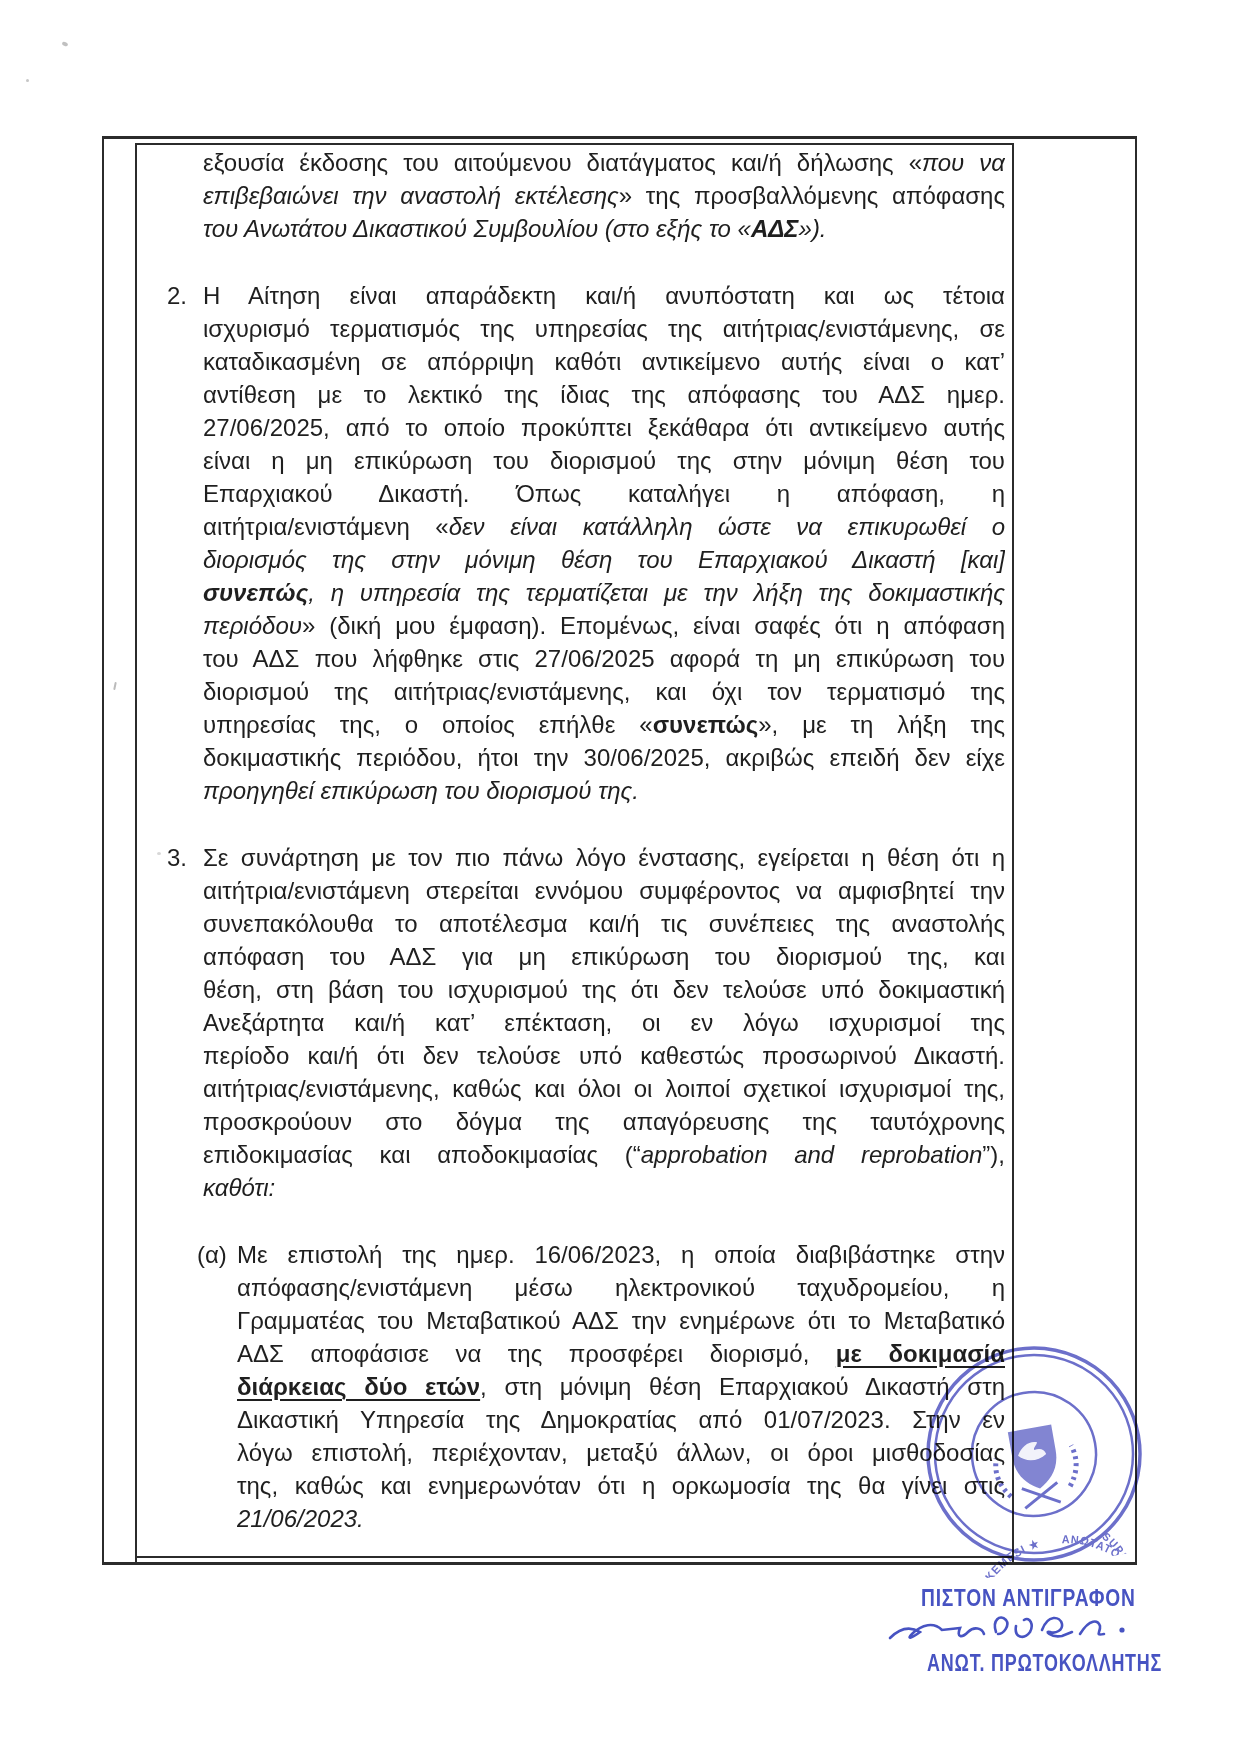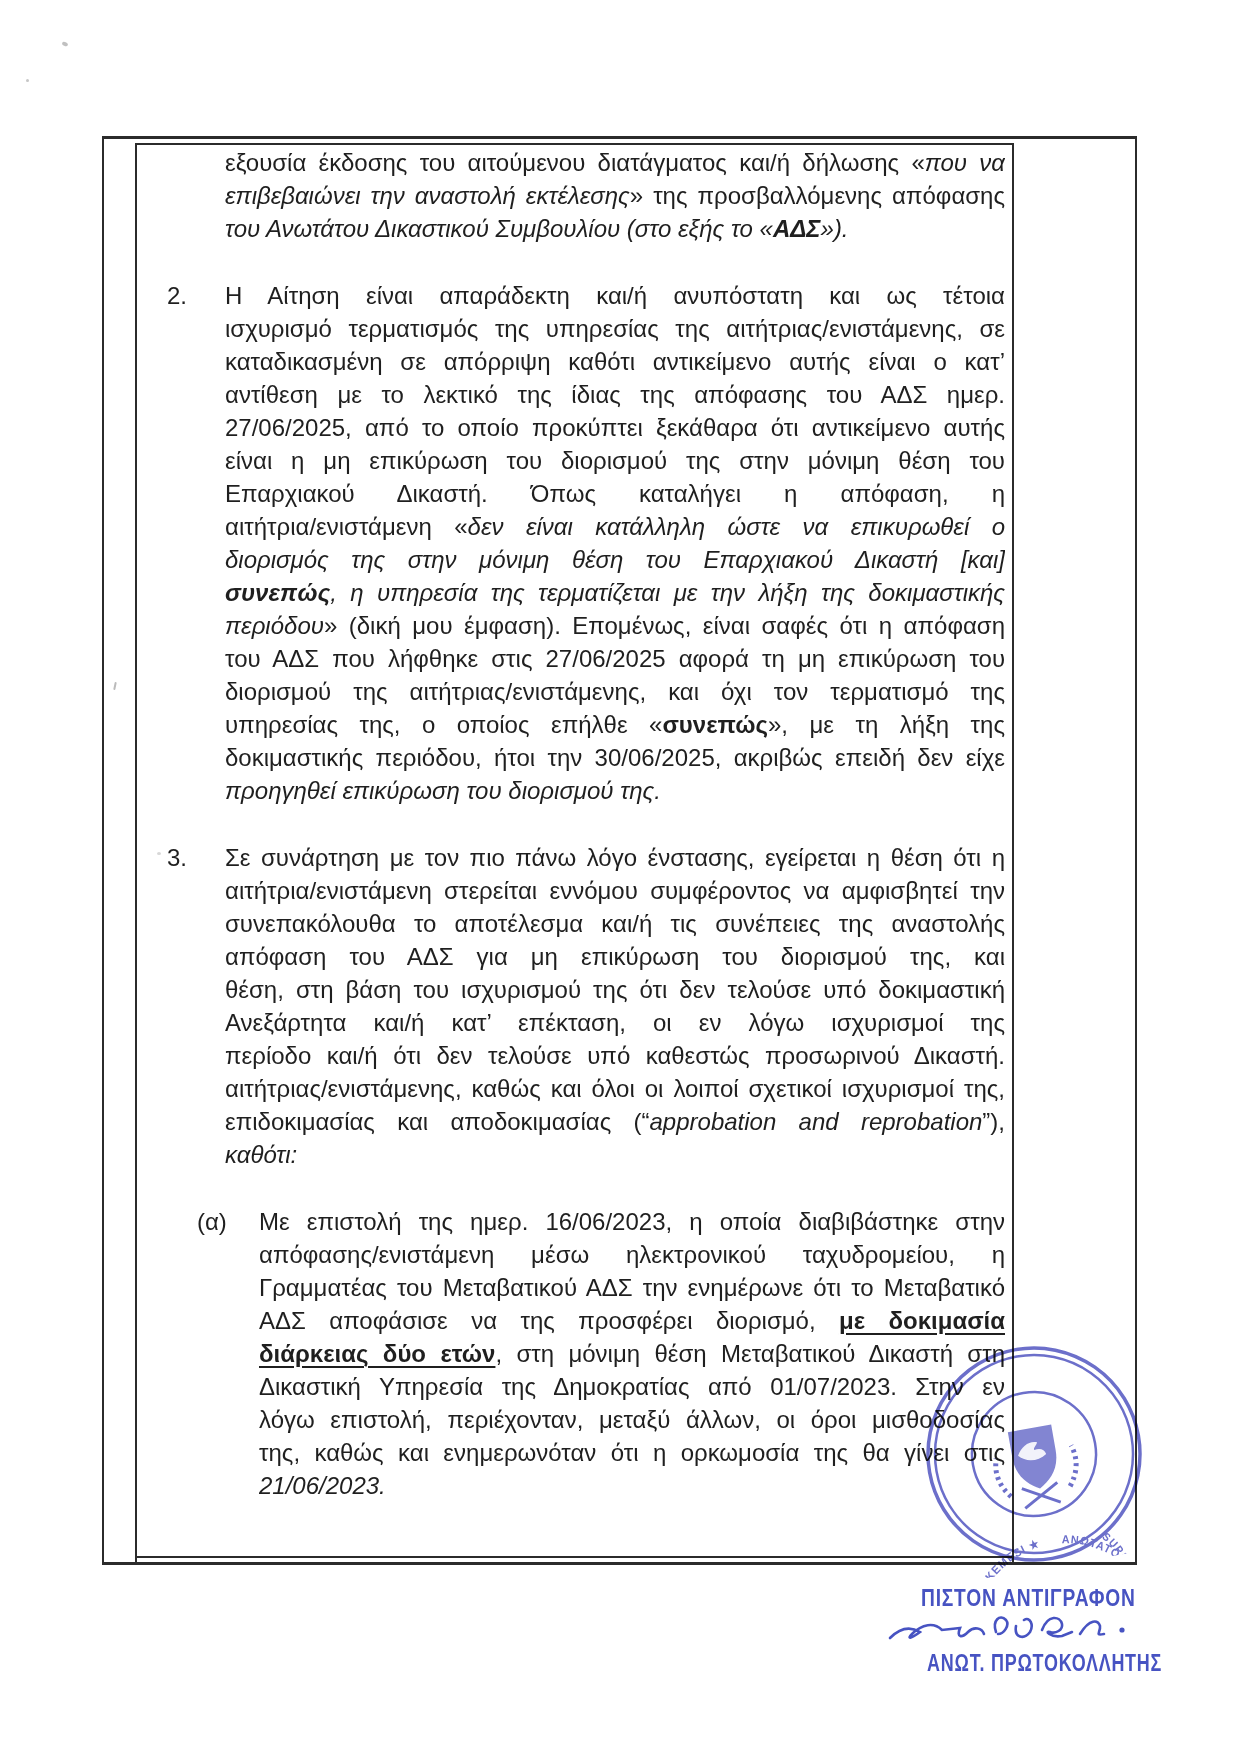--- a/index.html
+++ b/index.html
@@ -17,21 +17,21 @@
   #border-right-outer{left:1135px;top:136px;width:2px;height:1429px;}
   #border-bottom-inner{left:135px;top:1556px;width:879px;height:2px;}
   #border-bottom-outer{left:102px;top:1562px;width:1035px;height:3px;}
   
   #docText{position:absolute;left:0;top:146px;width:1012px;}
   .para{position:relative;margin-left:203px;width:802px;font-size:24px;line-height:33px;}
   .para.ind2{margin-left:237px;width:768px;}
   .para + .para{margin-top:34px;}
   .num{position:absolute;left:-36px;top:0;}
   .ind2 .num{left:-40px;}
-  .line{text-align:justify;text-align-last:justify;height:33px;overflow:hidden;margin-left:22px;}
+  .line{text-align:justify;text-align-last:justify;height:33px;overflow:hidden;}
   .line.last{text-align-last:left;font-style:italic;}
   .it{font-style:italic;}
   .bd{font-weight:bold;}
   .ul{text-decoration:underline;text-decoration-thickness:2px;text-underline-offset:4px;}
   
   #seal{position:absolute;left:920px;top:1340px;width:228px;height:228px;
         opacity:.92;mix-blend-mode:multiply;transform:rotate(-10deg);}
   
   .cert{position:absolute;color:#4753c2;font-weight:bold;transform-origin:left top;}
   #cert-title{left:921px;top:1584px;font-size:24px;letter-spacing:1px;transform:scaleX(.80);}
@@ -91,30 +91,31 @@
       <div class="para">
         <span class="num">3.</span>
         <div class="line"><span>Σε συνάρτηση με τον πιο πάνω λόγο ένστασης, εγείρεται η θέση ότι η</span></div>
         <div class="line"><span>αιτήτρια/ενιστάμενη στερείται εννόμου συμφέροντος να αμφισβητεί την</span></div>
         <div class="line"><span>συνεπακόλουθα το αποτέλεσμα και/ή τις συνέπειες της αναστολής</span></div>
         <div class="line"><span>απόφαση του ΑΔΣ για μη επικύρωση του διορισμού της, και</span></div>
         <div class="line"><span>θέση, στη βάση του ισχυρισμού της ότι δεν τελούσε υπό δοκιμαστική</span></div>
         <div class="line"><span>Ανεξάρτητα και/ή κατ’ επέκταση, οι εν λόγω ισχυρισμοί της</span></div>
         <div class="line"><span>περίοδο και/ή ότι δεν τελούσε υπό καθεστώς προσωρινού Δικαστή.</span></div>
         <div class="line"><span>αιτήτριας/ενιστάμενης, καθώς και όλοι οι λοιποί σχετικοί ισχυρισμοί της,</span></div>
+        <div class="line"><span>προσκρούουν στο δόγμα της απαγόρευσης της ταυτόχρονης</span></div>
         <div class="line"><span>επιδοκιμασίας και αποδοκιμασίας (“</span><span class="it">approbation and reprobation</span><span>”),</span></div>
         <div class="line last"><span>καθότι:</span></div>
       </div>
       <div class="para ind2">
         <span class="num">(α)</span>
         <div class="line"><span>Με επιστολή της ημερ. 16/06/2023, η οποία διαβιβάστηκε στην</span></div>
         <div class="line"><span>απόφασης/ενιστάμενη μέσω ηλεκτρονικού ταχυδρομείου, η</span></div>
         <div class="line"><span>Γραμματέας του Μεταβατικού ΑΔΣ την ενημέρωνε ότι το Μεταβατικό</span></div>
         <div class="line"><span>ΑΔΣ αποφάσισε να της προσφέρει διορισμό, </span><span class="bd ul">με δοκιμασία</span></div>
-        <div class="line"><span class="bd ul">διάρκειας δύο ετών</span><span>, στη μόνιμη θέση Μεταβατικού Δικαστή στη</span></div>
+        <div class="line"><span class="bd ul">διάρκειας δύο ετών</span><span>, στη μόνιμη θέση Επαρχιακού Δικαστή στη</span></div>
         <div class="line"><span>Δικαστική Υπηρεσία της Δημοκρατίας από 01/07/2023. Στην εν</span></div>
         <div class="line"><span>λόγω επιστολή, περιέχονταν, μεταξύ άλλων, οι όροι μισθοδοσίας</span></div>
         <div class="line"><span>της, καθώς και ενημερωνόταν ότι η ορκωμοσία της θα γίνει στις</span></div>
         <div class="line last"><span>21/06/2023.</span></div>
       </div>
     </div>
 
   <svg id="seal" viewBox="0 0 228 228">
     <g fill="none" stroke="#5f63c6">
       <circle cx="114" cy="114" r="106" stroke-width="3.5"></circle>

